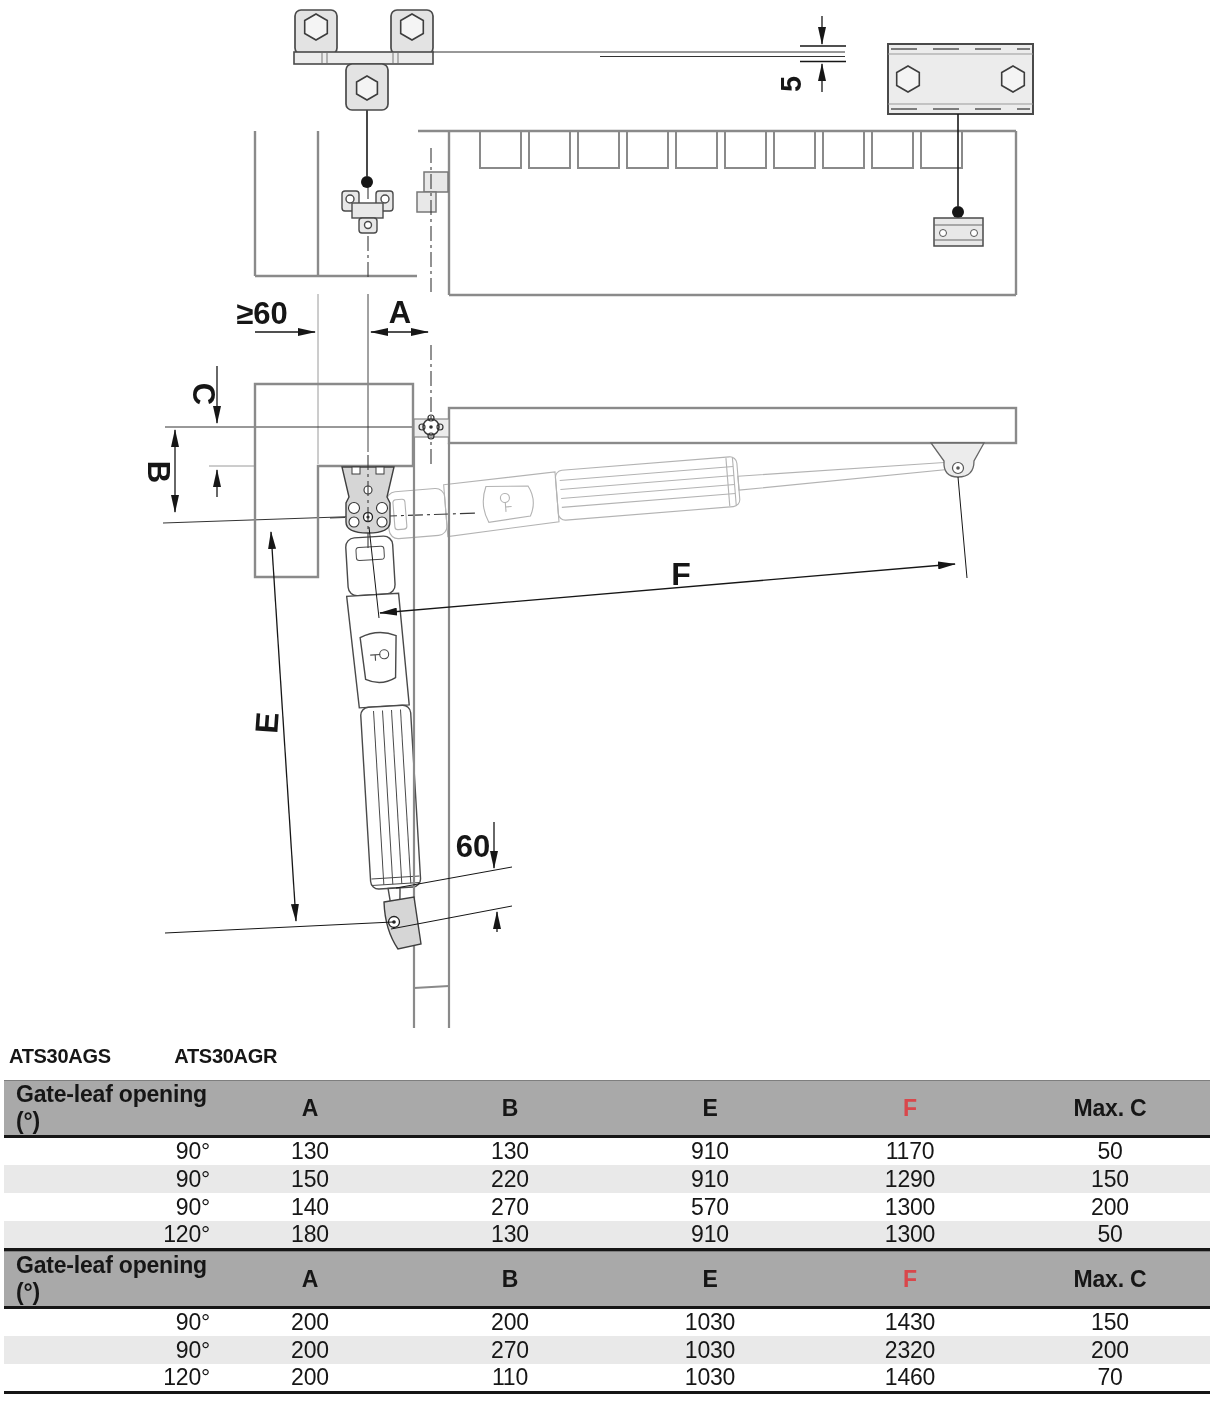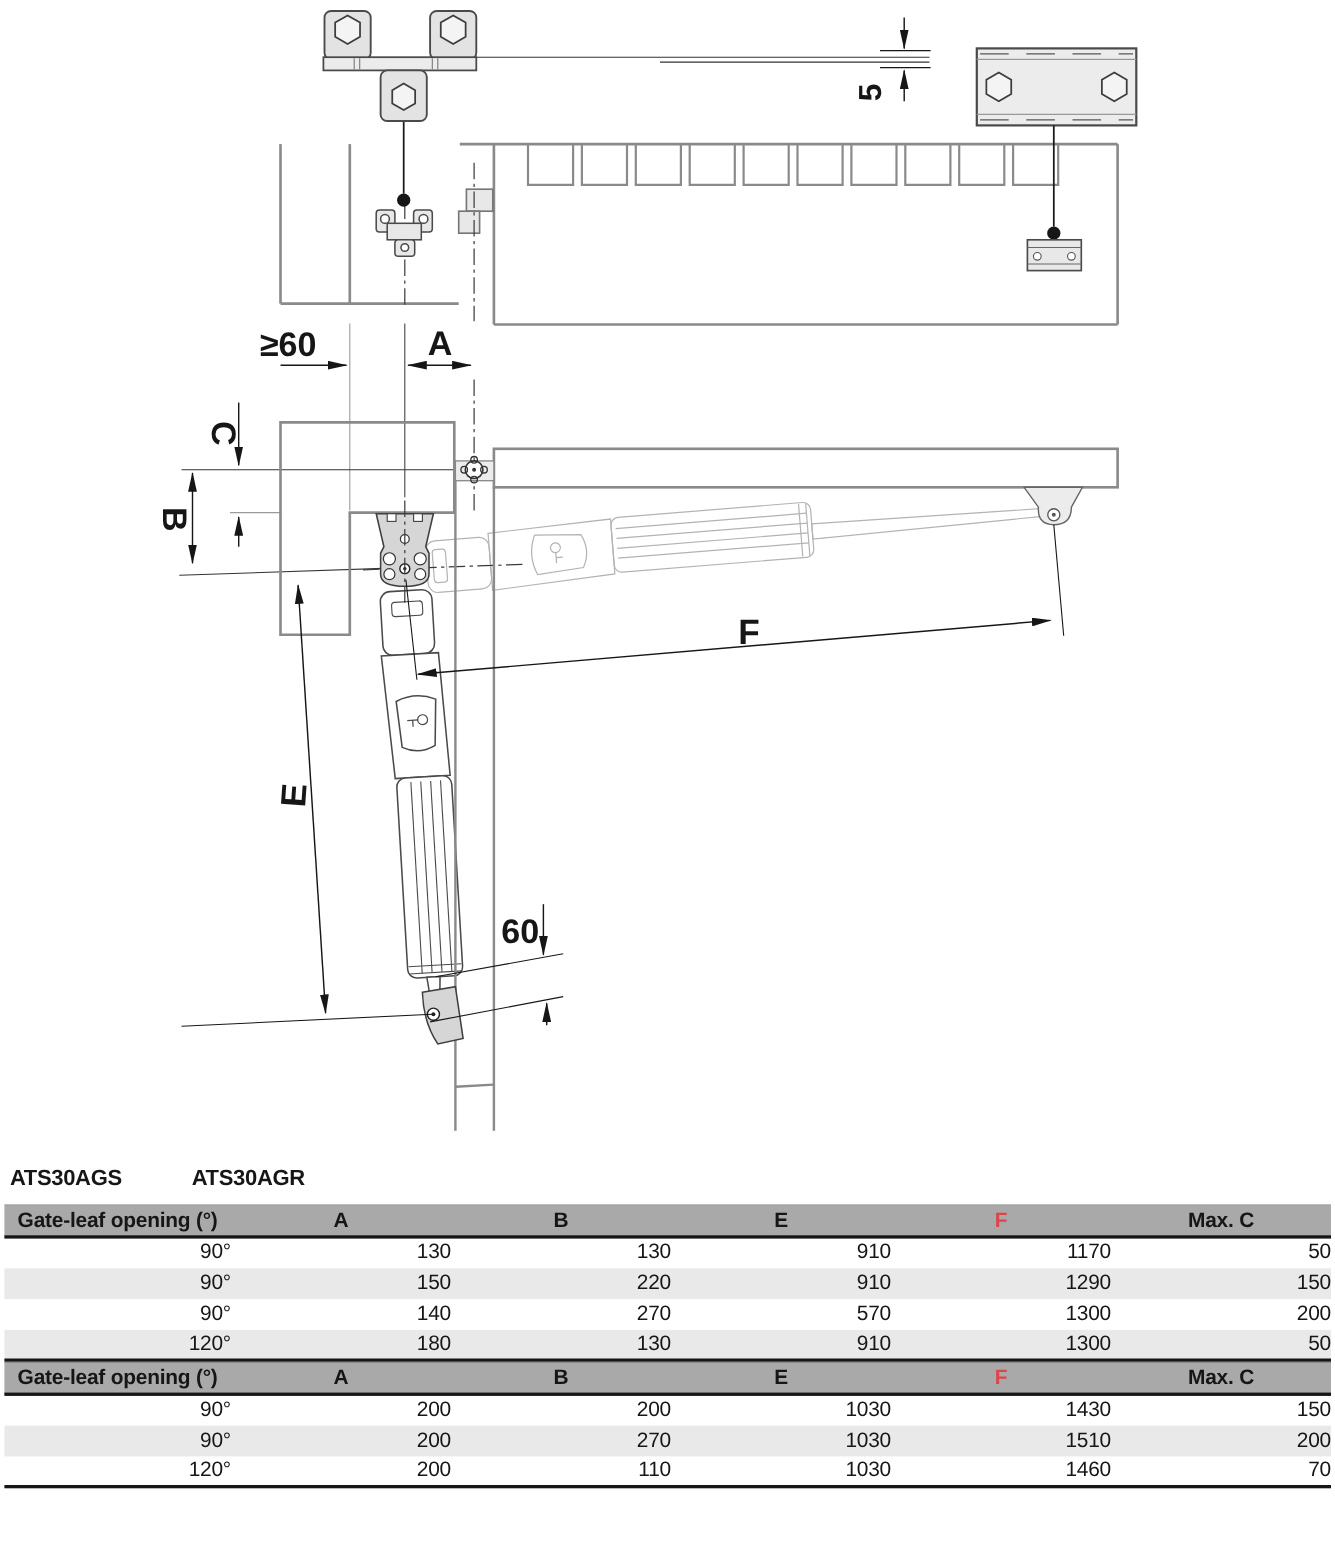--- a/index.html
+++ b/index.html
@@ -1,31 +1,31 @@
 <!DOCTYPE html>
 <html><head>
 <meta charset="utf-8">
 <style>
   html,body{margin:0;padding:0;background:#fff;}
   body{width:1214px;font-family:"Liberation Sans",sans-serif;color:#161616;}
   .page{width:1214px;height:1403px;overflow:hidden;background:#fff;}
   svg text{font-family:"Liberation Sans",sans-serif;font-weight:700;fill:#161616;}
   .tables{padding-left:4px;}
   .tbl-title{margin:9px 0 12px 5px;font-size:20px;font-weight:700;letter-spacing:-0.3px;}
-  .tbl-title span{display:inline-block;margin-top:14px;}
+  .tbl-title span{display:inline-block;}
   .tbl-title .t-left{width:160px;}
   table.spec{border-collapse:collapse;table-layout:fixed;width:1206px;
-             border-bottom:3px solid #161616;font-size:19px;letter-spacing:-0.2px;}
+             border-bottom:3px solid #161616;font-size:23px;letter-spacing:-0.2px;}
   table.spec col.c1{width:206px;}
   table.spec col.cn{width:200px;}
   table.spec thead tr{background:#a9a9a9;border-top:1px solid #7e7e7e;border-bottom:3px solid #161616;}
   table.spec th{font-weight:700;height:29px;text-align:center;padding:0;box-sizing:border-box;}
   table.spec th.c1{text-align:left;padding-left:12px;}
   table.spec th.red{color:#d9474b;}
-  table.spec td{font-weight:400;height:28px;text-align:right;padding:0;box-sizing:border-box;}
+  table.spec td{font-weight:400;height:28px;text-align:center;padding:0;box-sizing:border-box;}
   table.spec td.c1{text-align:right;padding-left:12px;}
   table.spec tbody tr.alt{background:#e9e9e9;}
 </style>
 </head>
 <body>
 
 <div class="page">
 
 
 <svg width="1214" height="1032" viewBox="0 0 1214 1032">
@@ -353,21 +353,21 @@
         <td>200</td>
         <td>1030</td>
         <td>1430</td>
         <td>150</td>
       </tr>
       <tr class="alt">
         <td class="c1">90°</td>
         <td>200</td>
         <td>270</td>
         <td>1030</td>
-        <td>1510</td>
+        <td>2320</td>
         <td>200</td>
       </tr>
       <tr>
         <td class="c1">120°</td>
         <td>200</td>
         <td>110</td>
         <td>1030</td>
         <td>1460</td>
         <td>70</td>
       </tr>

